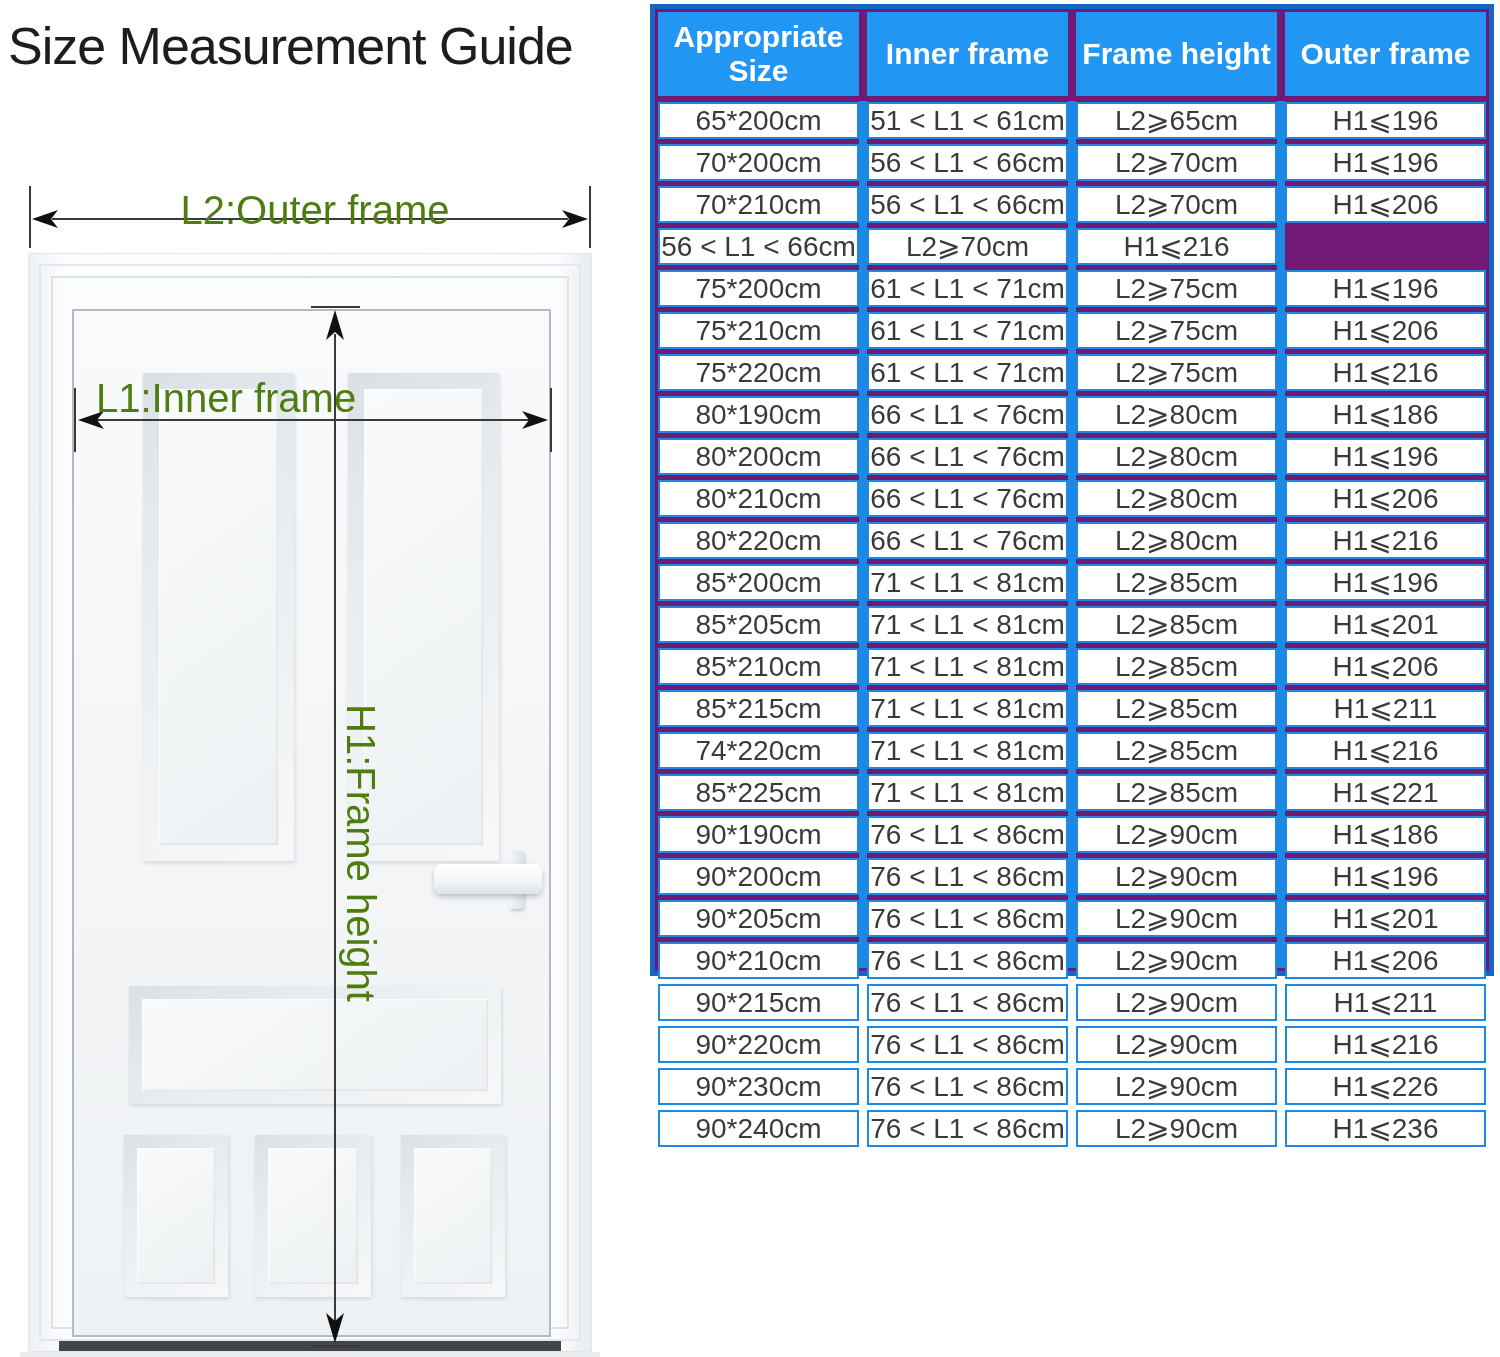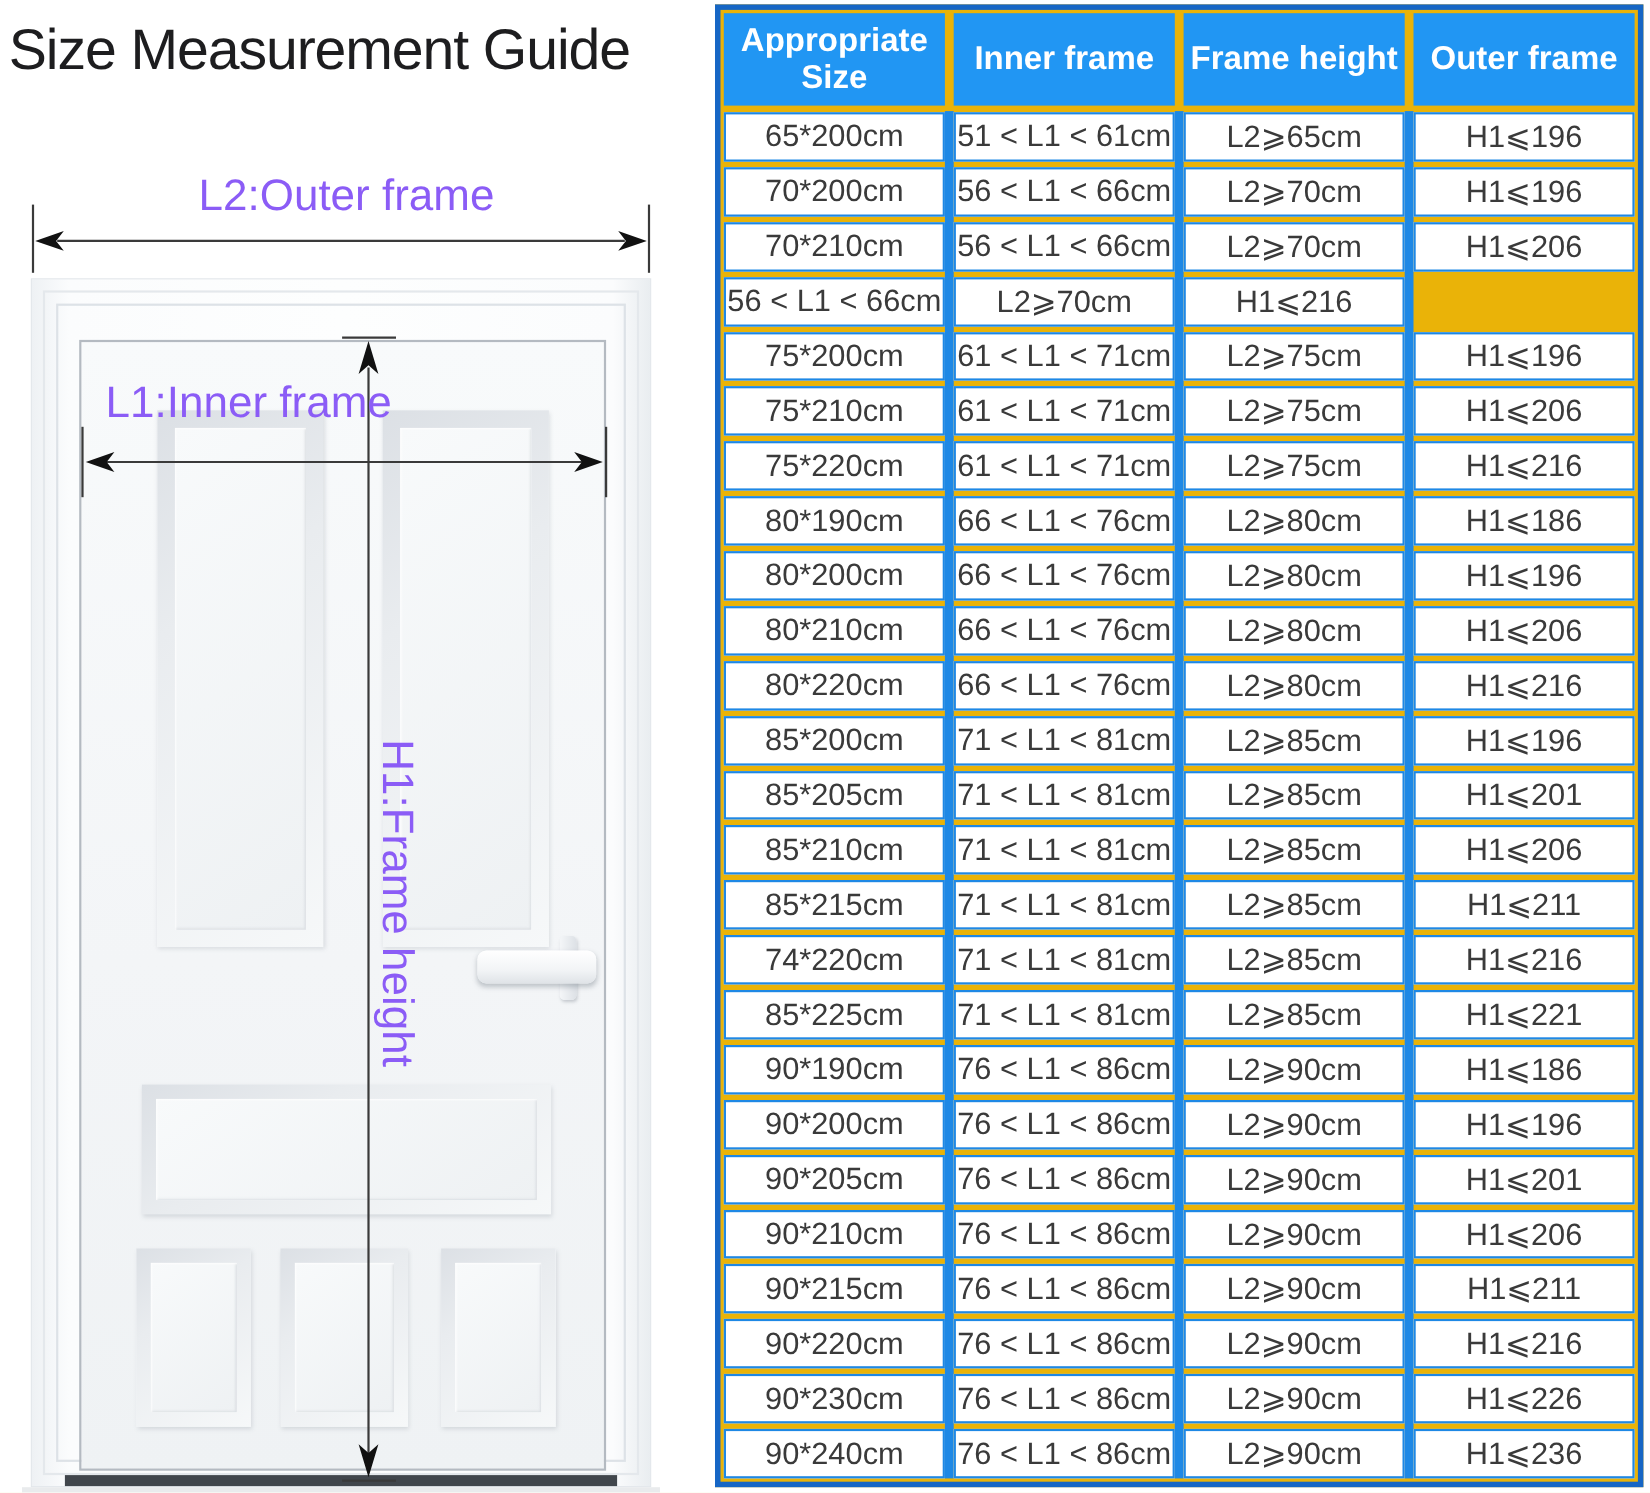--- a/index.html
+++ b/index.html
@@ -14,21 +14,21 @@
   .page{
     position:relative;width:1500px;height:1357px;background:#fff;overflow:hidden;
     font-family:"Liberation Sans","DejaVu Sans",sans-serif;
   }
   
   .left-panel{position:absolute;left:0;top:0;width:650px;height:1357px;}
   .page-title{
     position:absolute;left:8px;top:16px;width:640px;
     font-size:52px;font-weight:400;letter-spacing:-1px;color:var(--title-text);
   }
-  .dim-label{position:absolute;color:#8b5cf6;font-size:40px;font-weight:400;white-space:nowrap;}
+  .dim-label{position:absolute;color:#4d7c0f;font-size:40px;font-weight:400;white-space:nowrap;margin-top:32px;}
   .l2-label{left:170px;top:156px;width:290px;text-align:center;}
   .l1-label{left:96px;top:344px;}
   .h1-label{left:338px;top:672px;writing-mode:vertical-rl;text-orientation:mixed;}
 
   
   .door{
     position:absolute;left:28px;top:253px;width:564px;height:1099px;
     background:linear-gradient(90deg,#eef1f4 0%,#fbfcfd 6%,#fdfefe 50%,#fbfcfd 94%,#e9edf0 100%);
     border:1px solid #e2e6ea;
   }
@@ -67,23 +67,23 @@
     position:absolute;left:435px;top:540px;width:15px;height:58px;border-radius:4px;
     background:linear-gradient(90deg,#f4f6f8,#dde1e6);
     box-shadow:1px 2px 3px rgba(90,100,112,.3);
   }
   .threshold{position:absolute;left:30px;right:30px;bottom:0;height:10px;background:#41464c;}
   .floor-strip{position:absolute;left:20px;top:1352px;width:580px;height:5px;background:#e9ebed;}
   .measure-svg{position:absolute;left:0;top:0;pointer-events:none;}
 
   
   .size-table{
-    position:absolute;left:650px;top:4px;width:844px;height:1348px;
+    position:absolute;left:650px;top:4px;width:844px;height:972px;
     border:5px solid var(--table-border);
-    background:#eab308;padding:3px;
+    background:#701a75;padding:3px;
   }
   .thead{display:grid;grid-template-columns:repeat(4,1fr);column-gap:8px;height:84px;}
   .th{
     background:var(--table-accent);color:#fff;font-weight:700;font-size:30px;line-height:1.12;
     display:flex;align-items:center;justify-content:center;text-align:center;padding:2px 6px;
   }
   .tbody{
     display:grid;grid-template-rows:repeat(25,1fr);row-gap:5px;
     height:calc(100% - 90px);margin-top:6px;
   }

